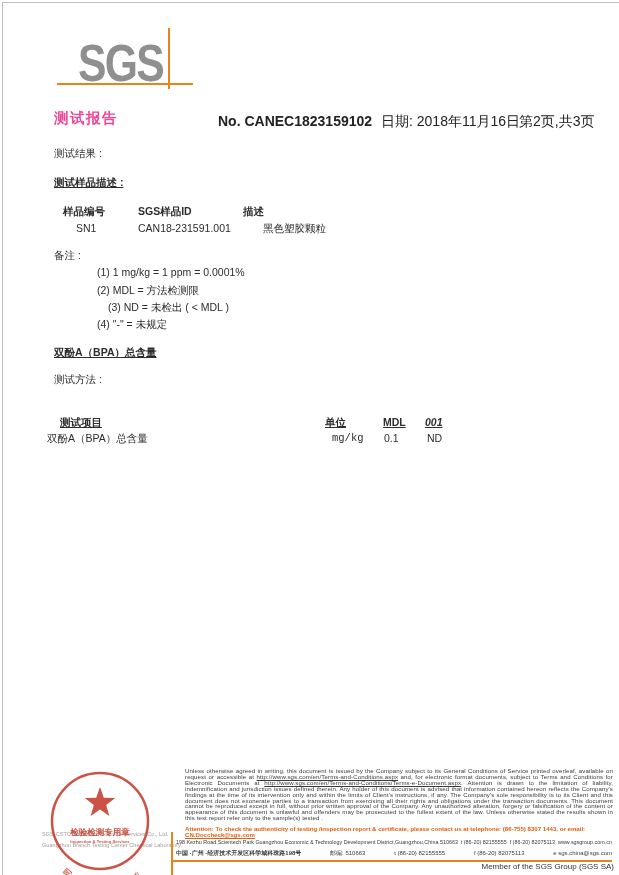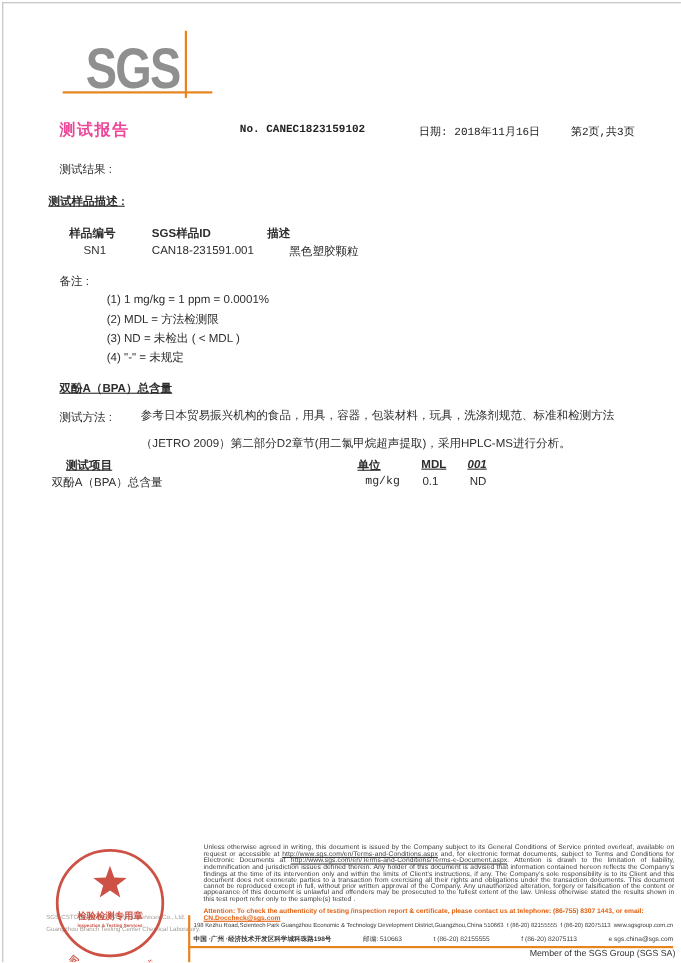--- a/index.html
+++ b/index.html
@@ -8,21 +8,21 @@
   .frame{position:absolute;left:2px;top:2px;right:2px;bottom:-2px;
          border:1px solid #bdbdbd;border-bottom:none;pointer-events:none;}
   .abs{position:absolute;white-space:nowrap;}
   .b{font-weight:bold;}
   .u{text-decoration:underline;}
   .cn{font-size:10.5px;}
   .logo-sgs{font-size:52px;font-weight:900;color:#8f8f8f;line-height:1;
             transform:scaleX(.82);transform-origin:left top;letter-spacing:-2px;}
   .oline{background:#e8831d;}
   .title{font-size:14.5px;font-weight:bold;letter-spacing:1.5px;color:#ec4899;}
-  .hdr{font-size:10px;color:#222;font-family:Liberation Mono, monospace;}
+  .hdr{font-size:14px;color:#222;}
   .method{white-space:normal;line-height:25px;text-align:left;}
   .fineprint{white-space:normal;font-size:6.1px;line-height:5.9px;text-align:justify;
              color:#3b3b3b;letter-spacing:.1px;}
   .attn{white-space:normal;font-size:6.1px;line-height:6.3px;font-weight:bold;color:#e0600f;}
   .labname{font-size:5.6px;color:#a39d99;}
   .addr-row{display:flex;justify-content:space-between;align-items:baseline;
             font-size:5.4px;color:#3b3b3b;}
   .addr-cn{font-size:6px;}
   .addr-cn .a0{font-weight:bold;}
   .member{font-size:8px;color:#333;}
@@ -37,40 +37,39 @@
   <div class="abs logo-sgs" style="left:78px;top:37px;">SGS</div>
   <div class="abs oline" style="left:168px;top:28px;width:2px;height:61px;"></div>
   <div class="abs oline" style="left:57px;top:83px;width:136px;height:2px;"></div>
 
   <div class="abs title" style="left:54px;top:109px;">测试报告</div>
   <div class="abs hdr b" style="left:218px;top:113px;">No. CANEC1823159102</div>
   <div class="abs hdr" style="left:381px;top:113px;">日期: 2018年11月16日</div>
   <div class="abs hdr" style="left:519px;top:113px;">第2页,共3页</div>
 
   <div class="abs cn" style="left:54px;top:147px;">测试结果 :</div>
-  <div class="abs cn b u" style="left:44px;top:176px;text-align:center;">测试样品描述 :</div>
+  <div class="abs cn b u" style="left:54px;top:176px;text-align:center;">测试样品描述 :</div>
 
   <div class="abs cn b" style="left:63px;top:205px;">样品编号</div>
   <div class="abs cn b" style="left:138px;top:205px;">SGS样品ID</div>
   <div class="abs cn b" style="left:243px;top:205px;">描述</div>
 
   <div class="abs cn" style="left:76px;top:222px;">SN1</div>
   <div class="abs cn" style="left:138px;top:222px;">CAN18-231591.001</div>
   <div class="abs cn" style="left:243px;top:222px;margin-left:20px;">黑色塑胶颗粒</div>
 
   <div class="abs cn" style="left:54px;top:249px;">备注 :</div>
   <div class="abs cn" style="left:97px;top:266px;">(1) 1 mg/kg = 1 ppm = 0.0001%</div>
   <div class="abs cn" style="left:97px;top:284px;text-align:right;">(2) MDL = 方法检测限</div>
-  <div class="abs cn" style="left:97px;top:301px;">(3) ND = 未检出 ( &lt; MDL )</div>
+  <div class="abs cn" style="left:108px;top:301px;">(3) ND = 未检出 ( &lt; MDL )</div>
   <div class="abs cn" style="left:97px;top:318px;">(4) "-" = 未规定</div>
 
   <div class="abs cn b u" style="left:54px;top:346px;">双酚A（BPA）总含量</div>
 
   <div class="abs cn" style="left:54px;top:373px;">测试方法 :</div>
-  <div class="abs cn method" style="left:128px;top:366px;width:432px;">参考日本贸易振兴机构的食品，用具，容器，包装材料，玩具，洗涤剂规范、标准和检测方法（JETRO 2009）第二部分D2章节(用二氯甲烷超声提取)，采用HPLC-MS进行分析。</div>
 
   <div class="abs cn b u" style="left:60px;top:416px;text-decoration:underline;">测试项目</div>
   <div class="abs cn b u" style="left:325px;top:416px;">单位</div>
   <div class="abs cn b u" style="left:383px;top:416px;">MDL</div>
   <div class="abs cn b u it" style="left:425px;top:416px;text-align:right;">001</div>
 
   <div class="abs cn" style="left:47px;top:432px;">双酚A（BPA）总含量</div>
   <div class="abs cn" style="left:332px;top:432px;font-family:Liberation Mono, monospace;">mg/kg</div>
   <div class="abs cn" style="left:384px;top:432px;">0.1</div>
   <div class="abs cn" style="left:427px;top:432px;">ND</div>

